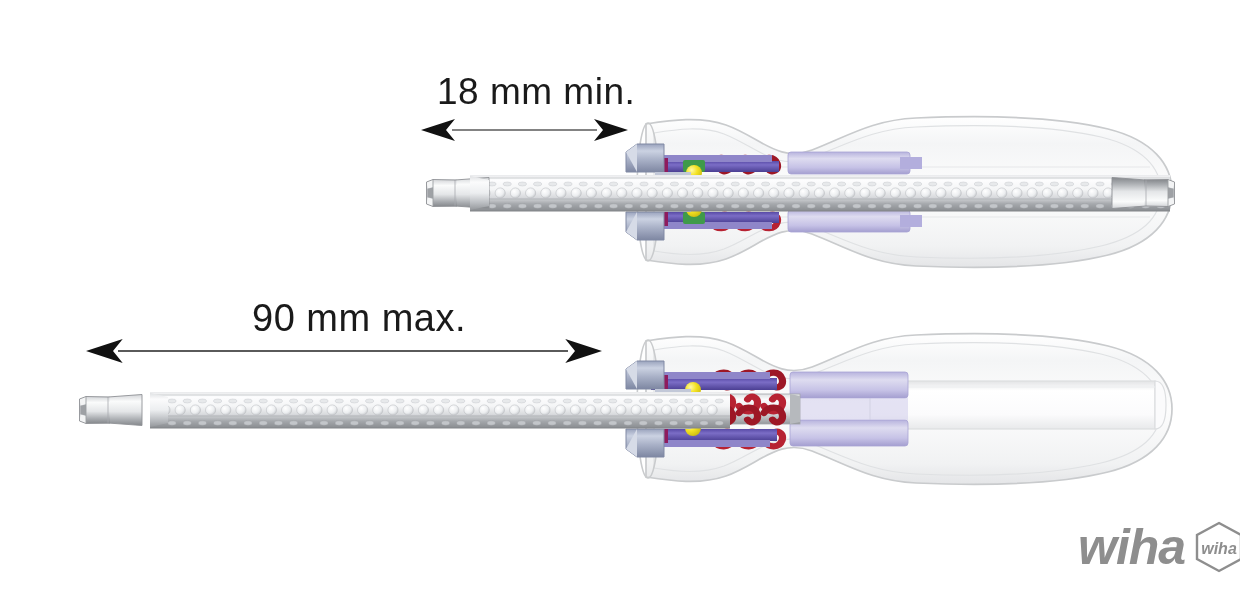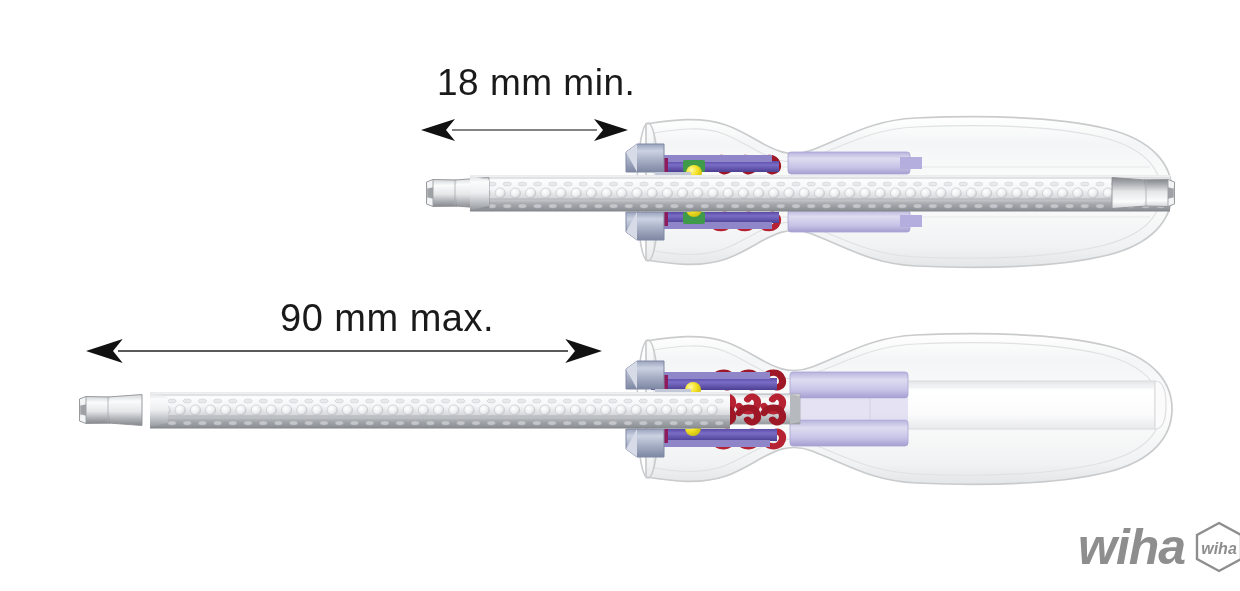--- a/index.html
+++ b/index.html
@@ -12,22 +12,22 @@
   }
   #stage{position:absolute;inset:0;}
   .dim-label{
     position:absolute;
     font-family:"Liberation Sans", sans-serif;
     font-weight:300;
     color:#1a1a1a;
     white-space:nowrap;
     letter-spacing:.5px;
   }
-  #label-18{left:437px;top:62px;font-size:37px;text-align:center;}
-  #label-90{left:252px;top:297px;font-size:38px;margin-left:28px;}
+  #label-18{left:437px;top:71px;font-size:37px;text-align:center;}
+  #label-90{left:252px;top:297px;font-size:38px;}
   #logo{
     position:absolute;left:1078px;top:519px;
     display:flex;align-items:center;gap:6px;
   }
   #logo-word{
     font-family:"Liberation Sans", sans-serif;
     font-style:italic;font-weight:bold;
     font-size:50px;line-height:1;
     color:#8e8e8e;letter-spacing:-1px;
   }

